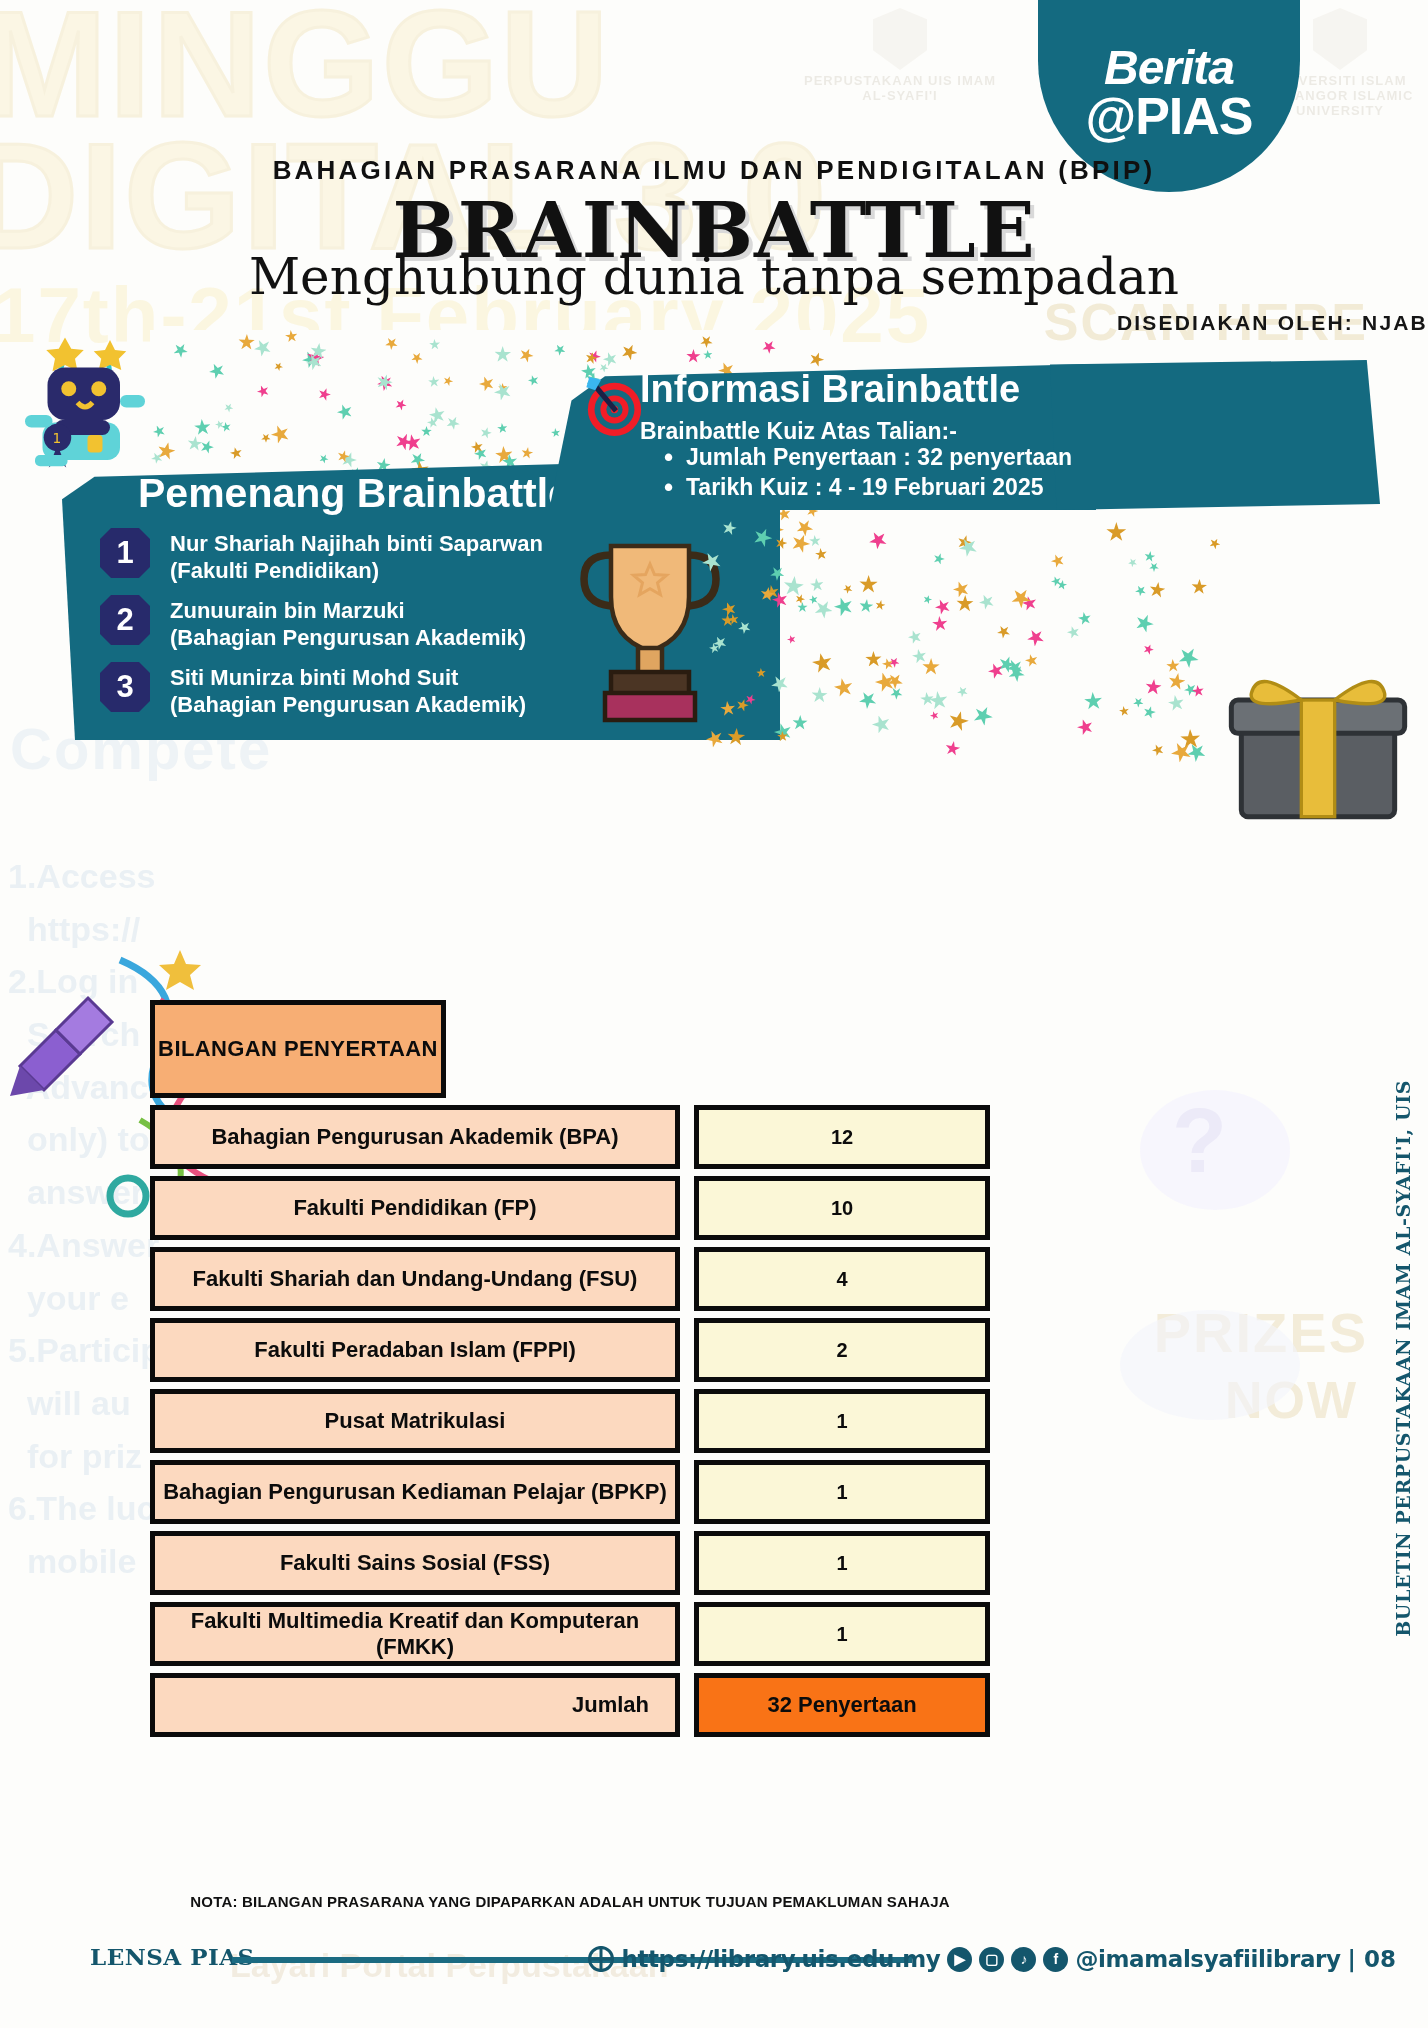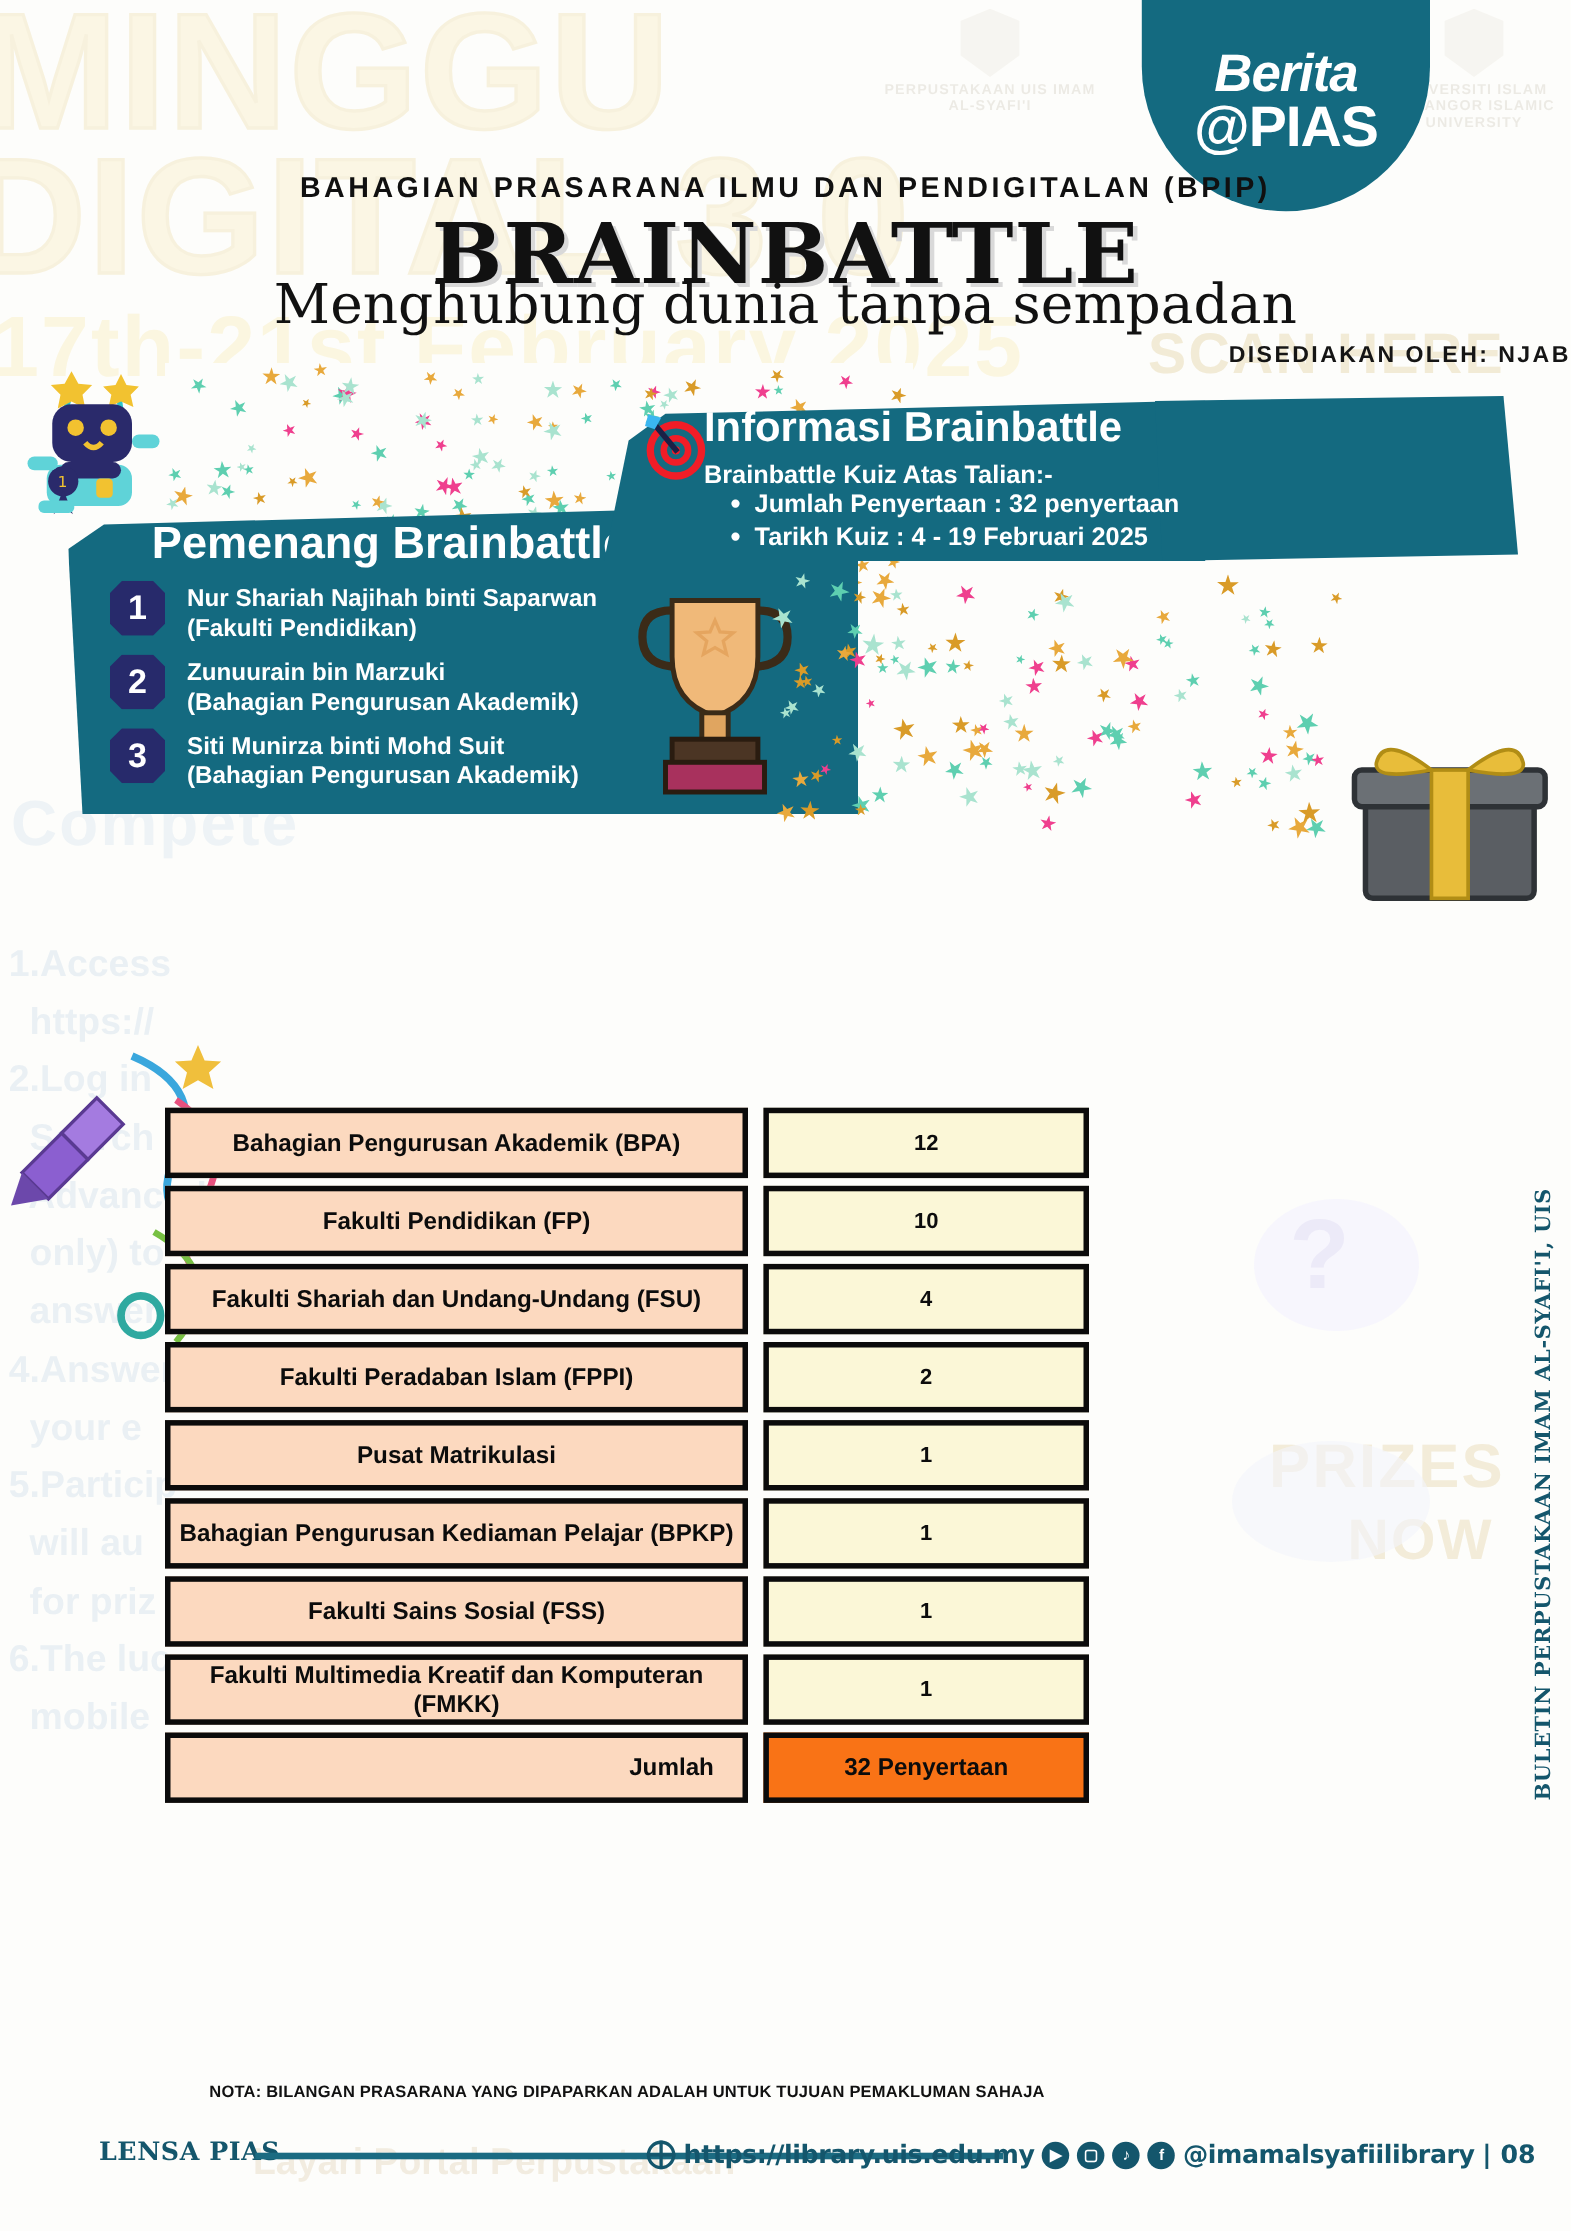--- a/index.html
+++ b/index.html
@@ -624,20 +624,21 @@
   <svg class="swirl" viewBox="0 0 180 420">
     <path d="M20 20 q70 30 40 90 q-28 56 40 80" fill="none" stroke="#3aa7dd" stroke-width="7"></path>
     <path d="M60 60 q60 40 20 100 q-34 50 30 80" fill="none" stroke="#e8517f" stroke-width="6"></path>
     <path d="M40 180 q70 40 20 100" fill="none" stroke="#77c043" stroke-width="6"></path>
     <circle cx="28" cy="256" r="18" fill="none" stroke="#2fa9a0" stroke-width="7"></circle>
     <path d="M80 10 l6 14 15 1 -11 10 4 15 -14-8 -14 8 4-15 -11-10 15-1z" fill="#f0bf3c"></path>
   </svg>
 
   <div class="tbl">
     <div class="trow head-row">
+      <div class="cell c-right">BILANGAN PENYERTAAN</div>
     </div>
 
     <div class="trow body-row">
       <div class="cell c-left">Bahagian Pengurusan Akademik (BPA)</div>
       <div class="cell c-right">12</div>
     </div>
     <div class="trow body-row">
       <div class="cell c-left">Fakulti Pendidikan (FP)</div>
       <div class="cell c-right">10</div>
     </div>

